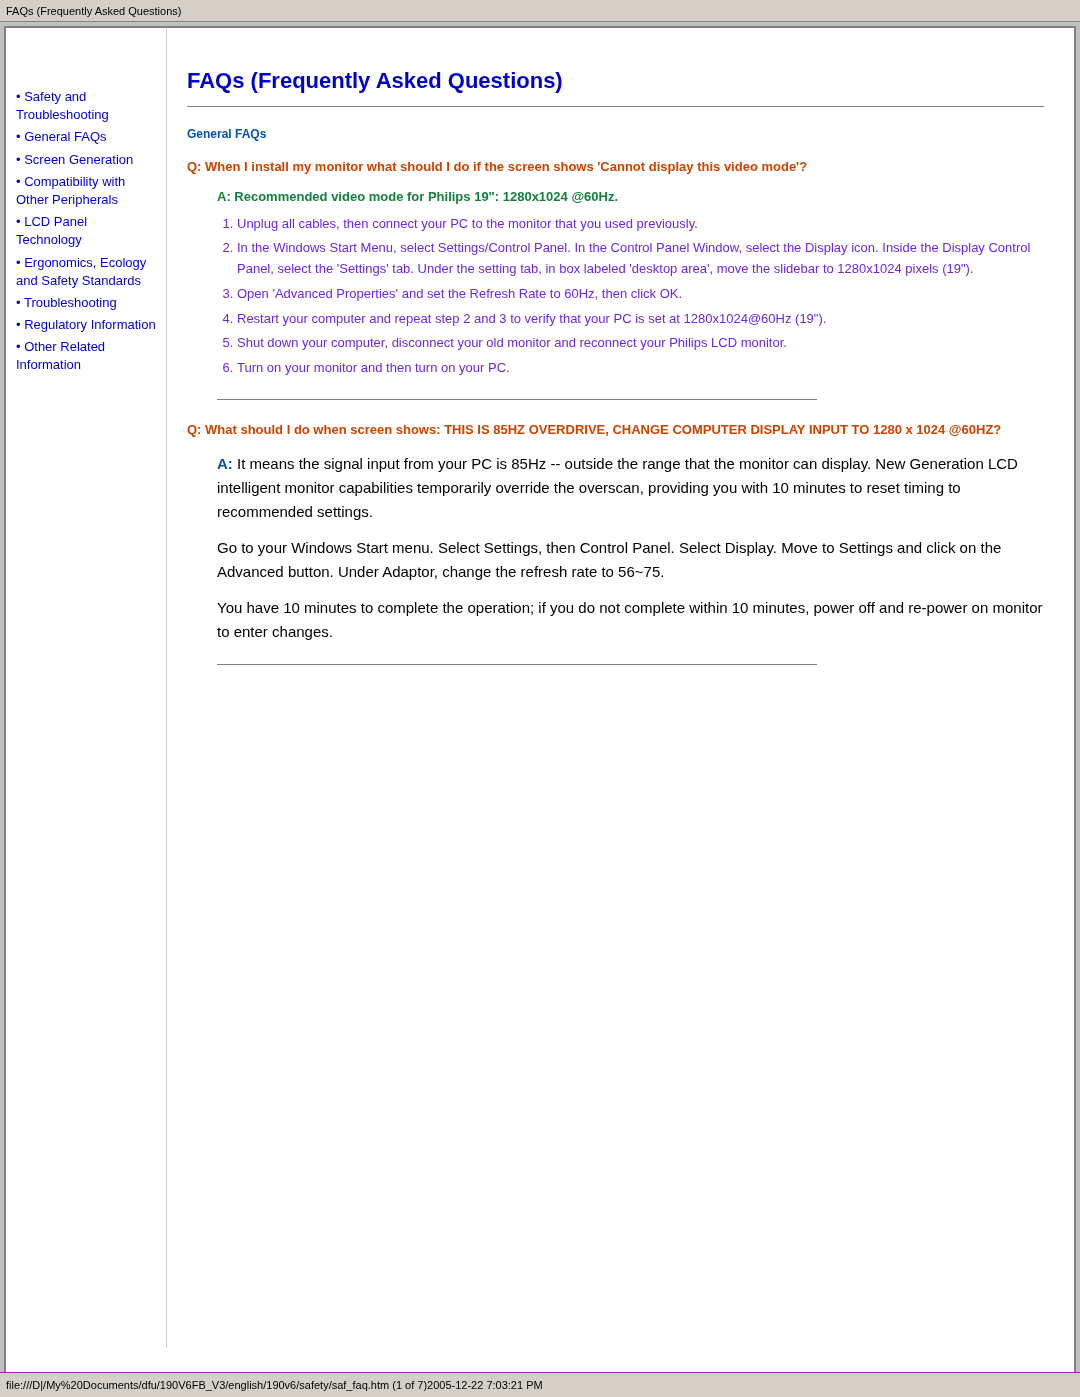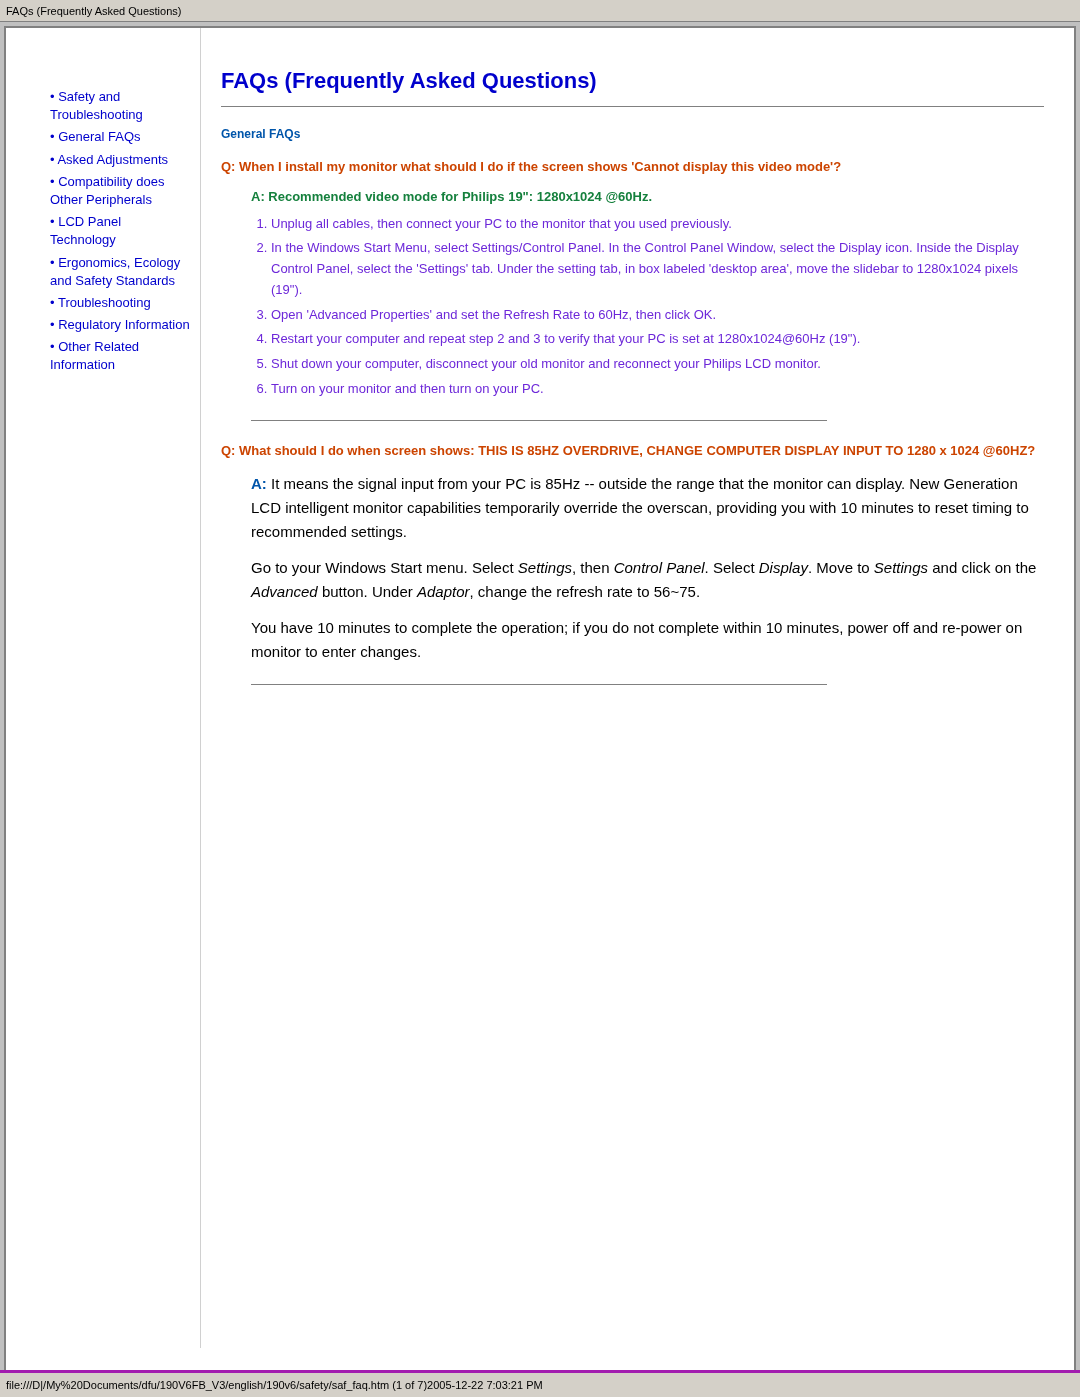--- a/index.html
+++ b/index.html
@@ -30,21 +30,20 @@
     .browser-window {
       background: #ffffff;
       margin: 4px;
       border: 2px solid #808080;
       min-height: 1360px;
     }
 
     .page-layout {
       display: flex;
       min-height: 1320px;
-      padding-left: 34px;
     }
 
     .sidebar {
       width: 160px;
       min-width: 160px;
       padding: 60px 10px 20px 10px;
       background: #ffffff;
     }
 
     .sidebar-item {
@@ -132,32 +131,31 @@
       border-top: 1px solid #808080;
       width: 70%;
       margin: 20px 0 20px 30px;
     }
 
     .q-section {
       margin-bottom: 20px;
     }
 
     .italic {
-      font-style: italic;
     }
 
     .status-bar {
       background: #d4d0c8;
       height: 20px;
       display: flex;
       align-items: center;
       padding: 12px 6px;
       font-size: 11px;
       color: #000;
-      border-top: 3px solid #a21caf;
+      border-top: 1px solid #a21caf;
       position: fixed;
       bottom: 0;
       width: 1080px;
     }
   </style>
 </head>
 <body>
 
 <div class="title-bar">
   <span>FAQs (Frequently Asked Questions)</span>
@@ -167,24 +165,24 @@
   <div class="page-layout">
 
     <div class="sidebar">
       <div class="sidebar-item">
         <a class="sidebar-link">• Safety and Troubleshooting</a>
       </div>
       <div class="sidebar-item">
         <a class="sidebar-link">• General FAQs</a>
       </div>
       <div class="sidebar-item">
-        <a class="sidebar-link">• Asked Adjustments</a>
-      </div>
-      <div class="sidebar-item">
-        <a class="sidebar-link">• Compatibility does Other Peripherals</a>
+        <a class="sidebar-link">• Screen Generation</a>
+      </div>
+      <div class="sidebar-item">
+        <a class="sidebar-link">• Compatibility with Other Peripherals</a>
       </div>
       <div class="sidebar-item">
         <a class="sidebar-link">• LCD Panel Technology</a>
       </div>
       <div class="sidebar-item">
         <a class="sidebar-link">• Ergonomics, Ecology and Safety Standards</a>
       </div>
       <div class="sidebar-item">
         <a class="sidebar-link">• Troubleshooting</a>
       </div>

